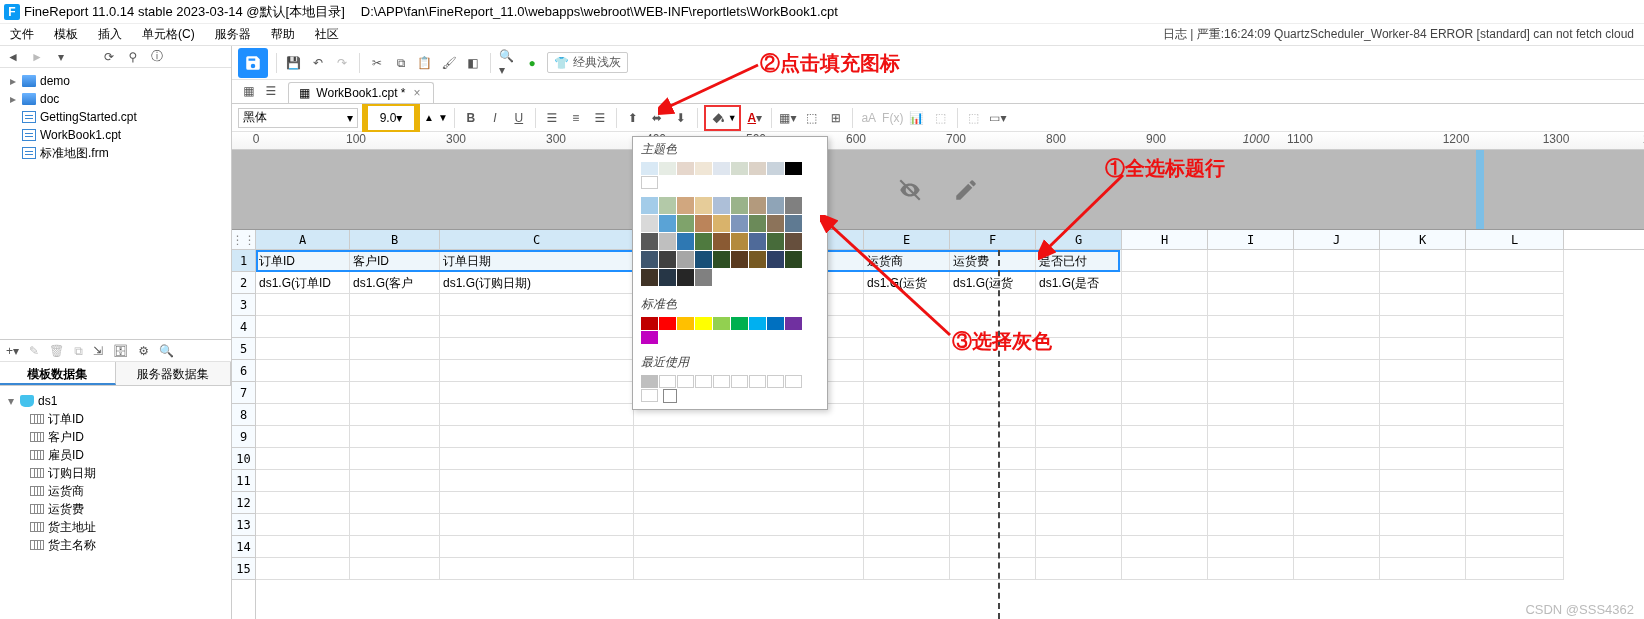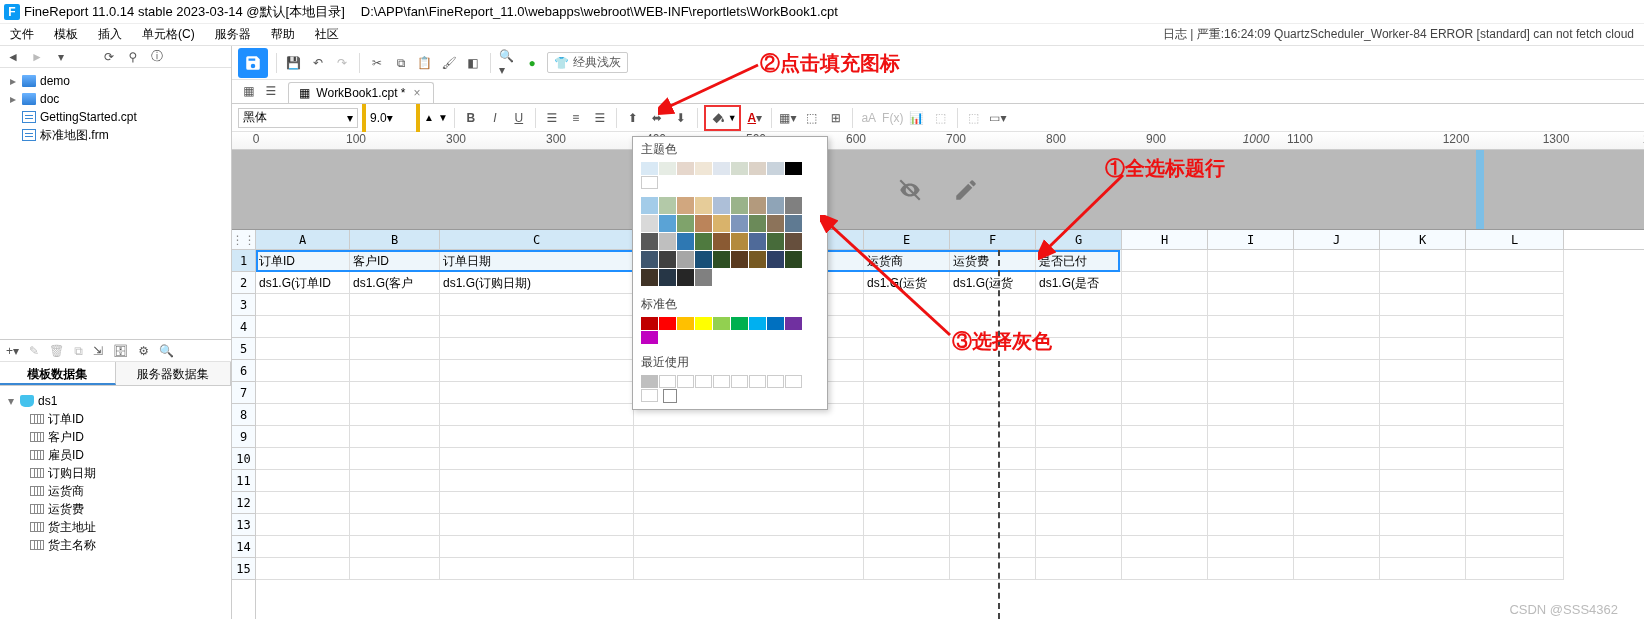--- a/index.html
+++ b/index.html
@@ -37,51 +37,51 @@
 .main-toolbar { height:34px; display:flex; align-items:center; padding:0 6px; gap:6px; border-bottom:1px solid #e2e2e2; }
 .big-save { width:30px; height:30px; background:#1f8fff; border-radius:3px; display:flex; align-items:center; justify-content:center; color:#fff; }
 .tb-ico { width:18px; height:18px; display:inline-flex; align-items:center; justify-content:center; color:#555; }
 .tb-sep { width:1px; height:20px; background:#ddd; margin:0 2px;}
 .theme-btn { display:flex; align-items:center; gap:4px; border:1px solid #ccc; padding:1px 6px; border-radius:2px; color:#555;}
 .doc-tab { display:flex; align-items:center; gap:6px; padding:3px 10px; border:1px solid #ccc; border-bottom:none; background:#fff; border-radius:3px 3px 0 0;}
 .doc-tab .x { color:#888; padding:0 2px;}
 .format-bar { height:28px; display:flex; align-items:center; gap:4px; padding:0 6px; border-bottom:1px solid #e2e2e2; }
 .format-bar select, .font-sel { border:1px solid #ccc; height:20px; font-size:12px; background:#fff; }
 .font-sel { width:120px; padding:0 4px; display:flex; align-items:center; justify-content:space-between;}
-.size-sel { width:58px; padding:0 4px; display:flex; align-items:center; justify-content:flex-start; border:4px solid #eab308; height:36px;}
+.size-sel { width:58px; padding:0 4px; display:flex; align-items:center; justify-content:center; border:6px solid #eab308; height:36px;}
 .fb-ico { width:20px; height:20px; display:inline-flex; align-items:center; justify-content:center; color:#555; border-radius:2px;}
 .fb-ico.disabled { color:#bbb;}
 .fill-wrap { border:2px solid #e33; padding:1px 2px; display:flex; align-items:center;}
 .ruler { height:18px; background:linear-gradient(#fff,#f5f5f5); border-bottom:1px solid #ccc; position:relative; font-family:monospace; font-size:10px; color:#555;}
 .ruler .tick { position:absolute; top:0; transform:translateX(-50%);}
 .gray-band { height:80px; background:#b9b9b9; border-bottom:1px solid #999; position:relative; display:flex; align-items:center; justify-content:center; gap:30px;}
 .gray-band .gi { color:#555; opacity:.55;}
 .rowhdrs { width:24px; border-right:1px solid #ccc;}
 .colhdrs { height:20px; display:flex; border-bottom:1px solid #ccc;}
 .corner{ width:24px; height:20px; border-right:1px solid #ccc; border-bottom:1px solid #ccc; background:#f6fbff; display:flex; align-items:center; justify-content:center; color:#888;}
 .ch { border-right:1px solid #ccc; text-align:center; line-height:20px; background:#f6fbff; font-family:monospace;}
 .ch.sel { background:#d2e8f7;}
 .rowh { height:22px; border-bottom:1px solid #ccc; text-align:center; line-height:22px; font-family:monospace; background:#f6fbff;}
 .rowh.sel { background:#d2e8f7;}
 .grid { position:relative;}
 .row { display:flex; height:22px;}
 .cell { border-right:1px solid #ddd; border-bottom:1px solid #ddd; padding:0 3px; line-height:22px; overflow:hidden; white-space:nowrap; background:#fff;}
 .cell.hdr { background:#eef6fb;}
 .sel-outline { position:absolute; border:2px solid #1f8fff; pointer-events:none;}
 .dashcol { position:absolute; top:0; bottom:0; width:0; border-right:2px dashed #444; pointer-events:none;}
-.picker { position:absolute; left:632px; top:136px; width:196px; background:#fff; border:1px solid #aaa; box-shadow:2px 2px 6px rgba(0,0,0,.2); z-index:50; font-size:12px;}
+.picker { position:absolute; left:632px; top:136px; width:196px; background:#fff; border:1px solid #aaa; box-shadow:2px 2px 6px rgba(0,0,0,.2); z-index:50; font-size:12px;font-style:italic;}
 .picker .sect { padding:4px 8px 2px; color:#444;}
 .swatches { display:flex; flex-wrap:wrap; gap:1px; padding:2px 8px 6px;}
 .sw { width:17px; height:13px;}
 .swatches.tall .sw{ height:17px;}
 .picker .more { text-align:center; padding:5px 0; border-top:1px solid #ddd; cursor:pointer;}
 .picker .eyedrop { width:14px; height:14px; border:1px solid #888; display:inline-block; margin-left:4px; position:relative;}
 .annot { position:absolute; color:#e11; font-size:20px; font-weight:bold; pointer-events:none; z-index:80;}
 .arrow { position:absolute; pointer-events:none; z-index:79;}
-.watermark { position:absolute; right:26px; bottom:2px; color:#bbb; font-size:13px;}
+.watermark { position:absolute; right:10px; bottom:2px; color:#bbb; font-size:13px;}
 .right-gutter { position:absolute; right:0; top:80px; width:16px; height:30px; background:#eee; border-left:1px solid #ccc; display:flex; align-items:center; justify-content:center; color:#555;}
 svg { display:block; }
 </style>
 </head>
 <body>
 
 <div class="titlebar">
   <div class="logo">F</div>
   <span class="t1">FineReport 11.0.14 stable 2023-03-14 @默认[本地目录]</span>
   <span class="t2">D:\APP\fan\FineReport_11.0\webapps\webroot\WEB-INF\reportlets\WorkBook1.cpt</span>
@@ -122,20 +122,24 @@
           <span>demo</span>
         </div>
       <div class="tree-item">
           <span class="tri">▸</span>
           <span class="fico folder-ico"></span>
           <span>doc</span>
         </div>
       <div class="tree-item lv1">
           <span class="fico file-ico"></span>
           <span>GettingStarted.cpt</span>
+        </div>
+      <div class="tree-item lv1">
+          <span class="fico file-ico"></span>
+          <span>WorkBook1.cpt</span>
         </div>
       <div class="tree-item lv1">
           <span class="fico file-ico"></span>
           <span>标准地图.frm</span>
         </div>
     </div>
     <div class="dataset-bar">
       <span>+▾</span>
       <span style="color:#bbb">✎</span>
       <span style="color:#bbb">🗑</span>

